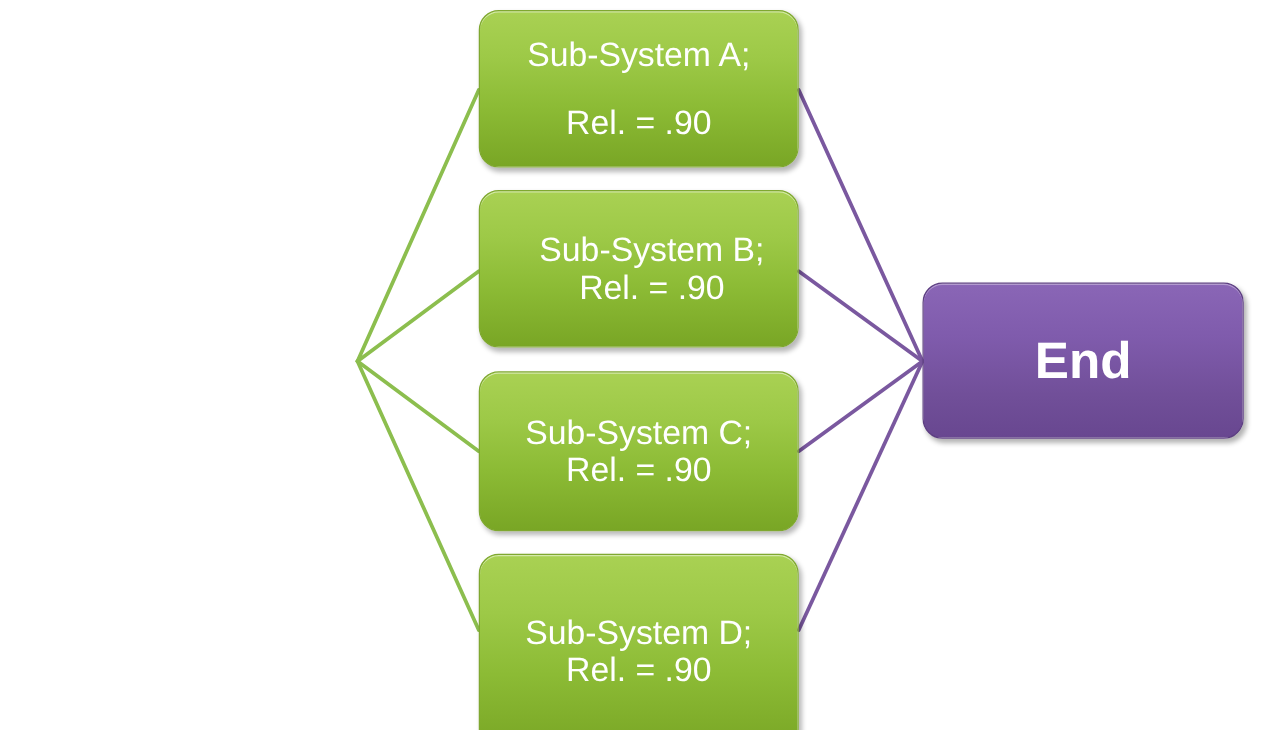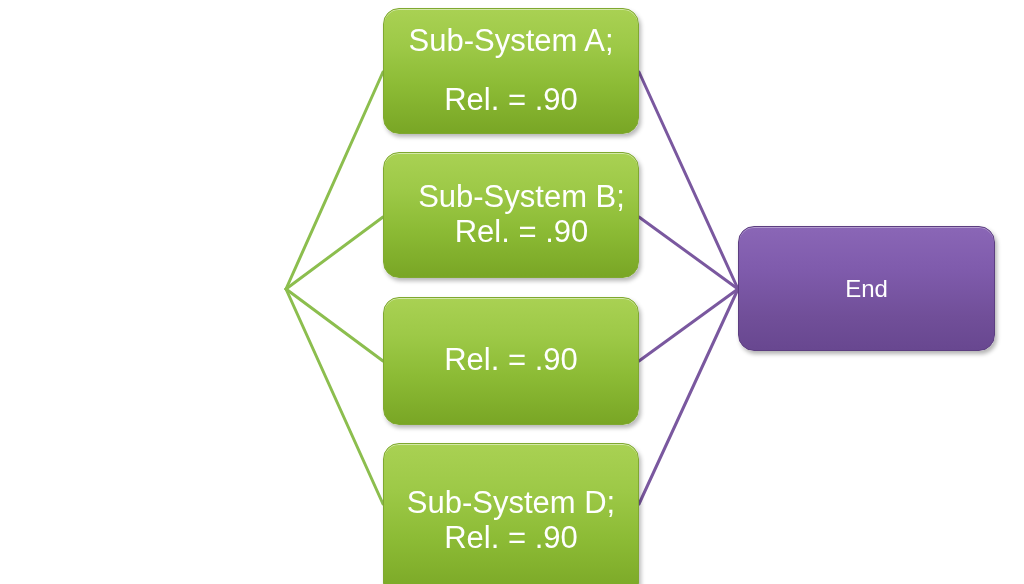--- a/index.html
+++ b/index.html
@@ -59,32 +59,33 @@
   
   .node-end {
     left: 738px;
     top: 226px;
     width: 257px;
     height: 125px;
     background: linear-gradient(to bottom, #8A66B6 0%, #7F5BAC 35%, #714F99 72%, #684790 100%);
     border: 1px solid #5C3E80;
     box-shadow: 2px 3px 4px rgba(0,0,0,0.30),
                 inset 0 1px 0 rgba(255,255,255,0.35);
-    font-size: 24px;
+    font-size: 41px;
+    font-weight: bold;
   }
 
   
   .node-sub {
     left: 383px;
     width: 256px;
     background: linear-gradient(to bottom, #A9D153 0%, #9DC947 30%, #8CBB35 62%, #79A625 100%);
     border: 1px solid #7FA830;
     box-shadow: 2px 3px 4px rgba(0,0,0,0.28),
                 inset 0 1px 0 rgba(255,255,255,0.50);
-    font-size: 31px;
+    font-size: 27px;
     line-height: 1.05;
   }
   .node-a { top: 8px;   height: 126px; }
   .node-b { top: 152px; height: 126px; padding-left: 21px; }
   .node-c { top: 297px; height: 128px; }
   .node-d { top: 443px; height: 156px; }
 
   .node-a .line:first-child { margin-bottom: 26px; }
   .node-b .line:first-child,
   .node-c .line:first-child,
@@ -115,20 +116,21 @@
     <span class="line">Sub-System A;</span>
     <span class="line">Rel. = .90</span>
   </div>
 
   <div class="node node-sub node-b">
     <span class="line">Sub-System B;</span>
     <span class="line">Rel. = .90</span>
   </div>
 
   <div class="node node-sub node-c">
+    <span class="line">Sub-System C;</span>
     <span class="line">Rel. = .90</span>
   </div>
 
   <div class="node node-sub node-d">
     <span class="line">Sub-System D;</span>
     <span class="line">Rel. = .90</span>
   </div>
 
   <div class="node node-end">
     <span class="line">End</span>

